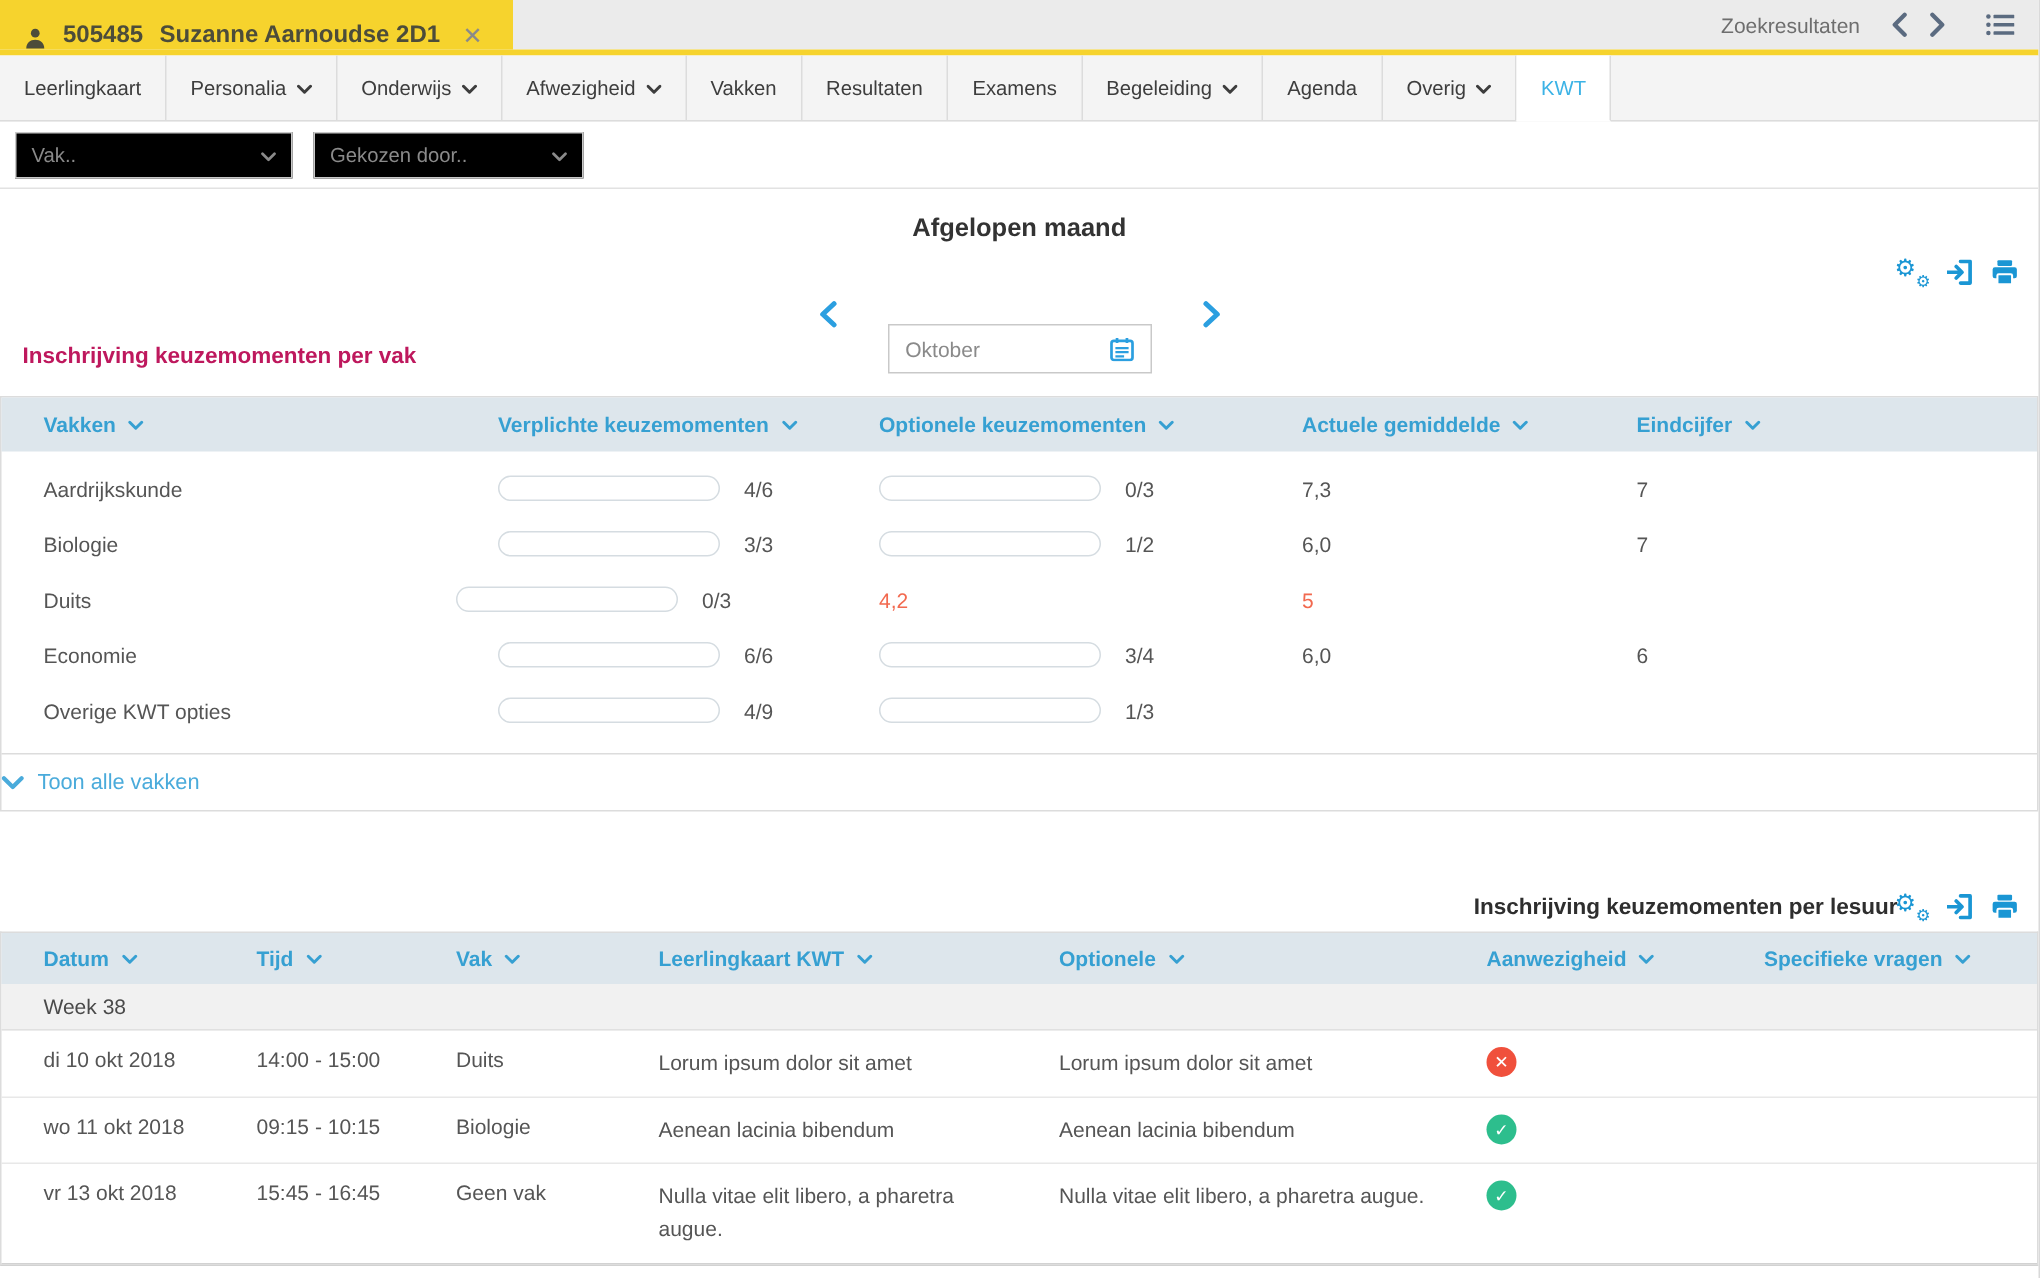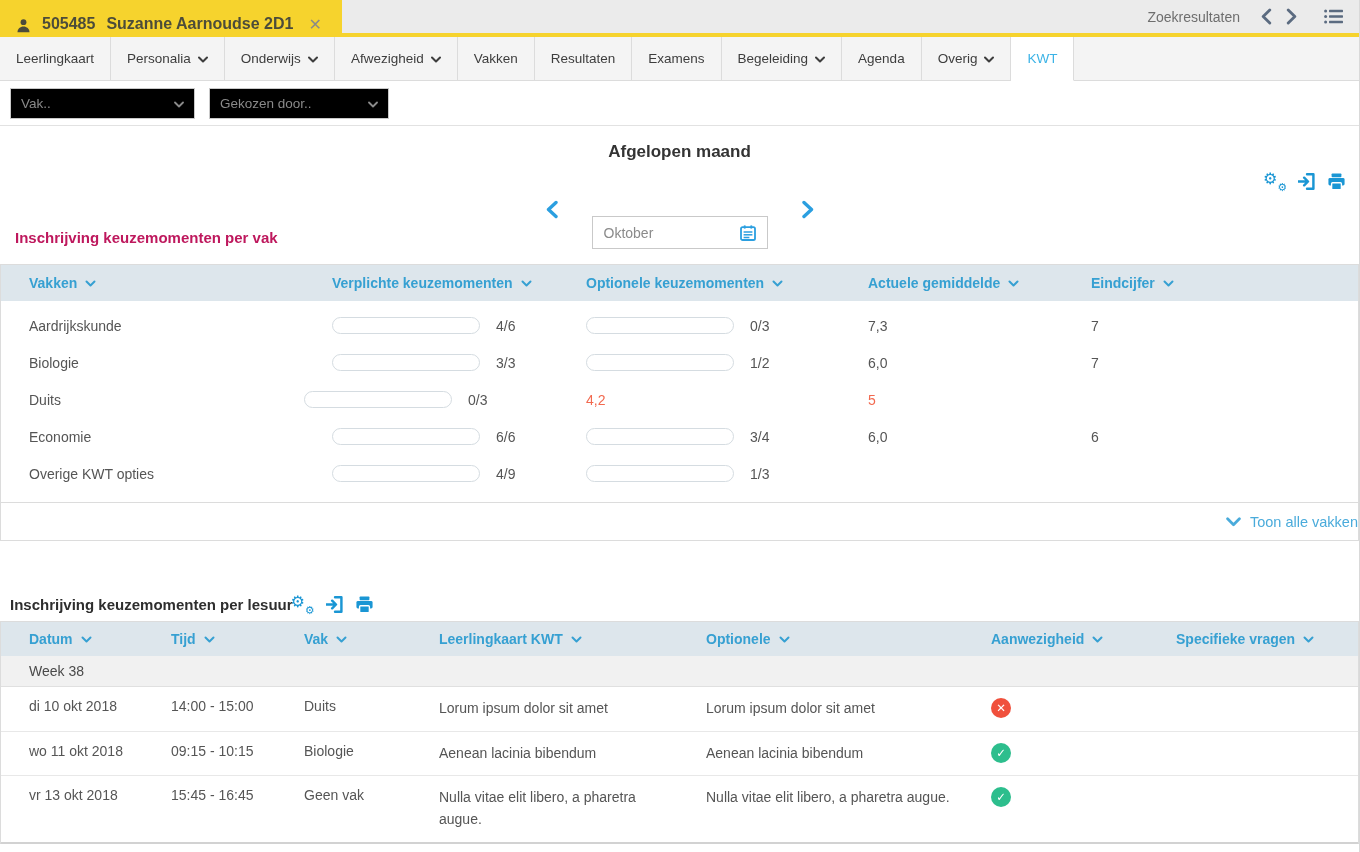--- a/index.html
+++ b/index.html
@@ -53,38 +53,38 @@
   .period-title{font-size:17px;font-weight:bold;color:#333;}
   .month-nav{display:flex;align-items:center;gap:34px;margin-top:7px;}
   .month-input{width:176px;height:33px;border:1px solid #c9c9c9;display:flex;align-items:center;justify-content:space-between;padding:4px 11px;color:#8a8a8a;font-size:14px;cursor:pointer;background:#fff;margin-top:47px;}
   .month-chev{color:#2b9fe0;cursor:pointer;}
   .table-title{position:absolute;left:15px;bottom:2px;font-size:15px;font-weight:bold;color:#be185d;}
   .icon-group{position:absolute;right:14px;bottom:58px;display:flex;align-items:center;gap:13px;color:var(--icon-blue);}
   .icon-group .ig{cursor:pointer;color:var(--icon-blue);}
   .cogs{position:relative;width:20px;height:18px;font-family:"DejaVu Sans",sans-serif;}
   .cogs .g1{position:absolute;left:-2px;top:-3px;font-size:16px;color:var(--icon-blue);}
   .cogs .g2{position:absolute;right:-2px;bottom:-4px;font-size:11px;color:var(--icon-blue);}
-  .section2-head{display:flex;align-items:flex-end;justify-content:flex-start;margin:54px 14px 8px 10px;}
+  .section2-head{display:flex;align-items:flex-end;justify-content:flex-end;margin:54px 14px 8px 10px;}
   .section2-head .t{font-size:15px;font-weight:bold;color:#2e2e2e;}
   .section2-head .icon-group2{display:flex;align-items:center;gap:13px;color:var(--icon-blue);}
 
   
   .table1{border:1px solid #dcdcdc;margin-top:16px;}
   .t1-grid{display:grid;grid-template-columns:303px 282px 282px 223px 1fr;align-items:center;}
   .t1-head{background:var(--head-bg);height:36px;color:var(--accent-blue);font-size:14px;font-weight:bold;}
   .t1-head .hcell{display:flex;align-items:center;gap:8px;cursor:pointer;}
   .pad28{padding-left:28px;}
   .t1-body{padding:6px 0 10px 0;}
   .t1-row{height:37px;font-size:14px;color:#555;}
   .cell-bargroup{display:flex;align-items:center;gap:16px;}
   .bar{width:148px;height:17px;border:1px solid #d5dce1;border-radius:10px;background:#fff;overflow:hidden;flex:none;}
   .bar-fill{height:100%;border-radius:10px;background:var(--bar-blue);}
   .bar-fill.optional{background:#dde4ea;}
   .grade.alert{color:var(--alert-red);}
-  .t1-footer{border-top:1px solid #dcdcdc;height:38px;display:flex;align-items:center;justify-content:flex-end;gap:9px;color:var(--link-blue);font-size:14.5px;cursor:pointer;}
+  .t1-footer{border-top:1px solid #dcdcdc;height:38px;display:flex;align-items:center;justify-content:flex-start;gap:9px;color:var(--link-blue);font-size:14.5px;cursor:pointer;}
 
   
   .table2{border:1px solid #dcdcdc;border-bottom:1px solid #d2d2d2;}
   .t2-grid{display:grid;grid-template-columns:170px 133px 135px 267px 285px 185px 1fr;}
   .t2-head{background:var(--head-bg);height:34px;align-items:center;color:var(--accent-blue);font-size:14px;font-weight:bold;}
   .t2-head .hcell{display:flex;align-items:center;gap:8px;cursor:pointer;}
   .week-row{background:#f1f1f1;border-bottom:1px solid #e0e0e0;padding:7px 0 7px 28px;font-size:14px;color:#4a4a4a;}
   .t2-row{padding:11px 0;border-bottom:1px solid #e8e8e8;font-size:14px;color:#555;align-items:start;}
   .t2-row:last-of-type{border-bottom:1px solid #d2d2d2;}
   .wrap-oms{max-width:225px;line-height:1.55;}

